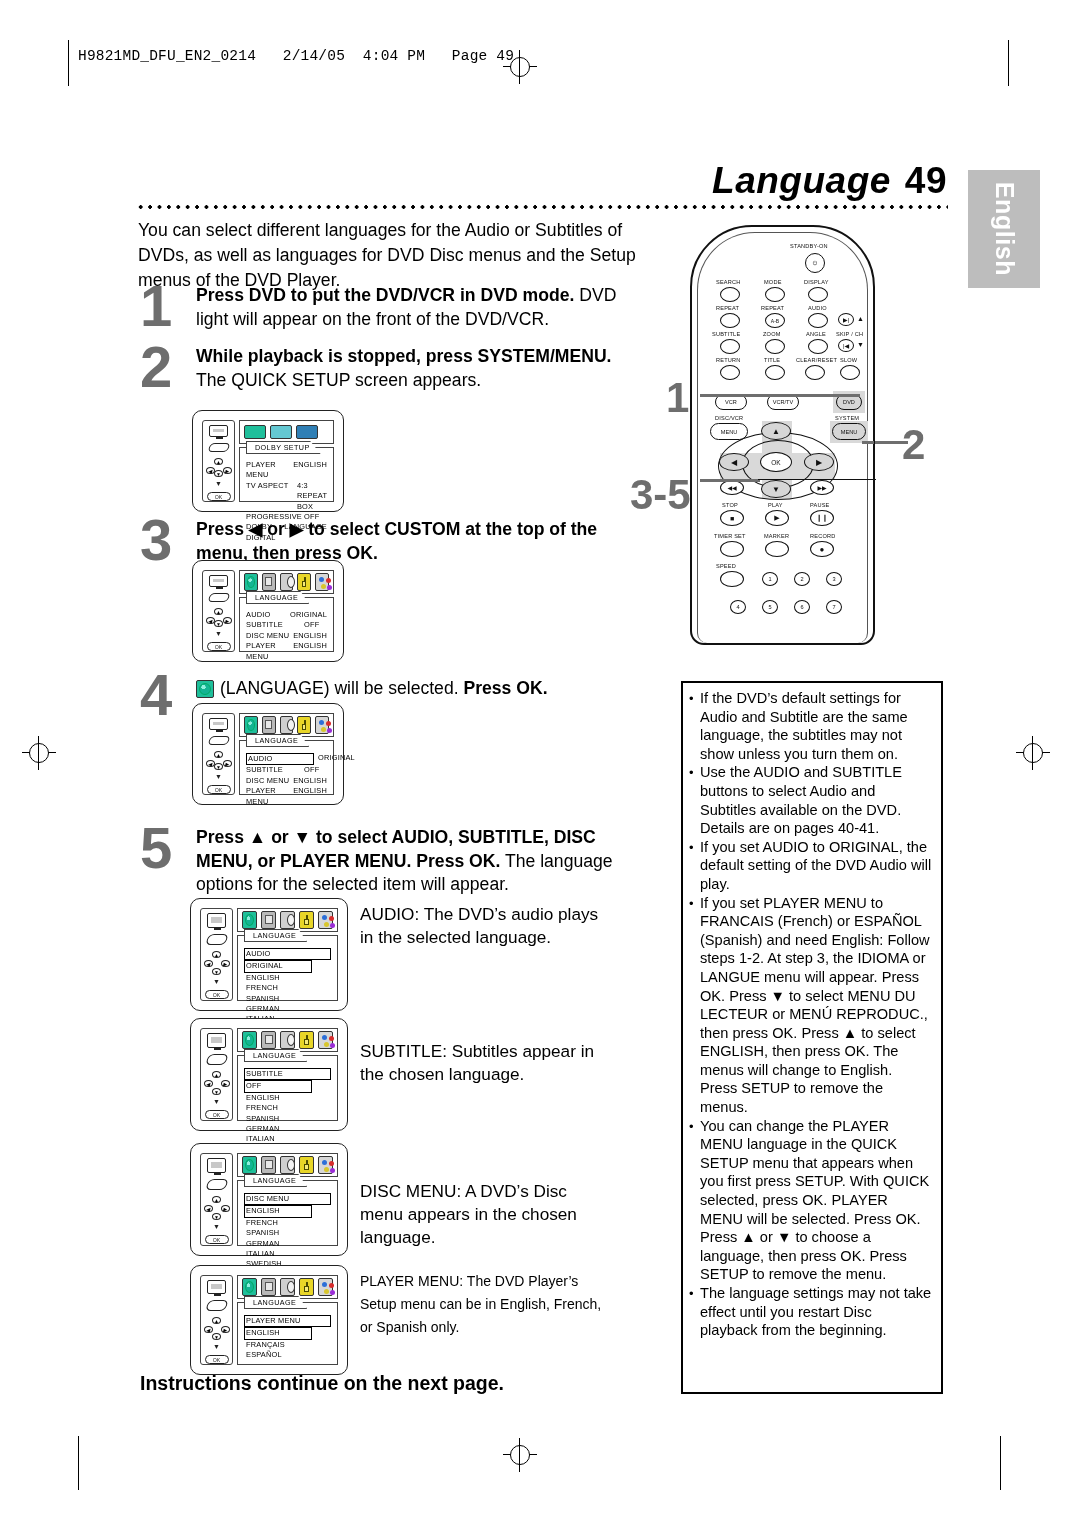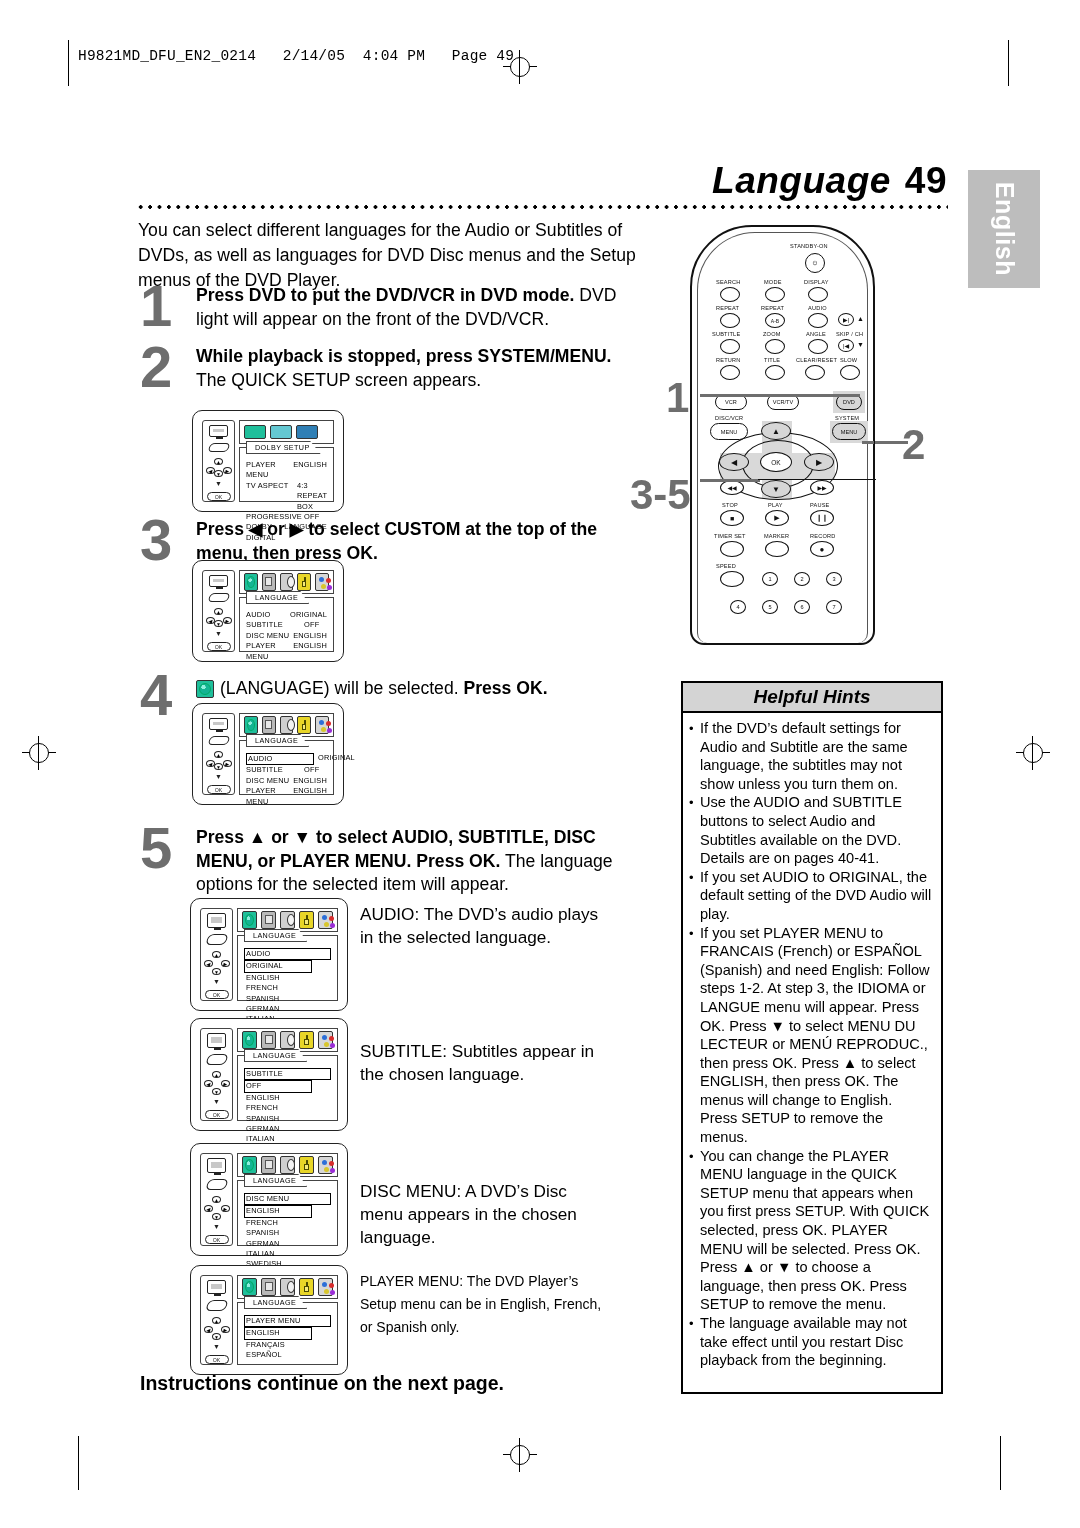--- a/index.html
+++ b/index.html
@@ -668,21 +668,20 @@
 <div class="callout-num" style="left:666px; top:378px;">1</div>
 <div class="callout-line" style="left:700px; top:394px; width:160px;"></div>
 <div class="callout-num" style="left:630px; top:463px;margin-top:12px;">3-5</div>
 <div class="callout-line" style="left:700px; top:479px; width:60px;"></div>
 <div class="callout-num" style="left:902px; top:425px;">2</div>
 <div class="callout-line" style="left:862px; top:441px; width:46px;"></div>
 <div class="callout-line thin" style="left:874px; top:441px; width:1.4px; height:42px;"></div>
 <div class="callout-line thin" style="left:758px; top:479px; width:118px; height:1.4px;"></div>
 
 <div class="hints">
-  <div class="hints-head">Helpful Hints</div>
   <div class="hints-body">
     <div class="hint">
       <span class="bul">•</span>
       <span class="txt">If the DVD’s default settings for Audio and Subtitle are the same language, the subtitles may not show unless you turn them on.</span>
     </div>
     <div class="hint">
       <span class="bul">•</span>
       <span class="txt">Use the AUDIO and SUBTITLE buttons to select Audio and Subtitles available on the DVD. Details are on pages 40-41.</span>
     </div>
     <div class="hint">
@@ -692,16 +691,16 @@
     <div class="hint">
       <span class="bul">•</span>
       <span class="txt">If you set PLAYER MENU to FRANCAIS (French) or ESPAÑOL (Spanish) and need English: Follow steps 1-2. At step 3, the IDIOMA or LANGUE menu will appear. Press OK. Press ▼ to select MENU DU LECTEUR or MENÚ REPRODUC., then press OK. Press ▲ to select ENGLISH, then press OK. The menus will change to English. Press SETUP to remove the menus.</span>
     </div>
     <div class="hint">
       <span class="bul">•</span>
       <span class="txt">You can change the PLAYER MENU language in the QUICK SETUP menu that appears when you first press SETUP. With QUICK selected, press OK. PLAYER MENU will be selected. Press OK. Press ▲ or ▼ to choose a language, then press OK. Press SETUP to remove the menu.</span>
     </div>
     <div class="hint">
       <span class="bul">•</span>
-      <span class="txt">The language available may not take effect until you restart Disc playback from the beginning.</span>
+      <span class="txt">The language settings may not take effect until you restart Disc playback from the beginning.</span>
     </div>
   </div>
 </div>
 
 </body></html>

